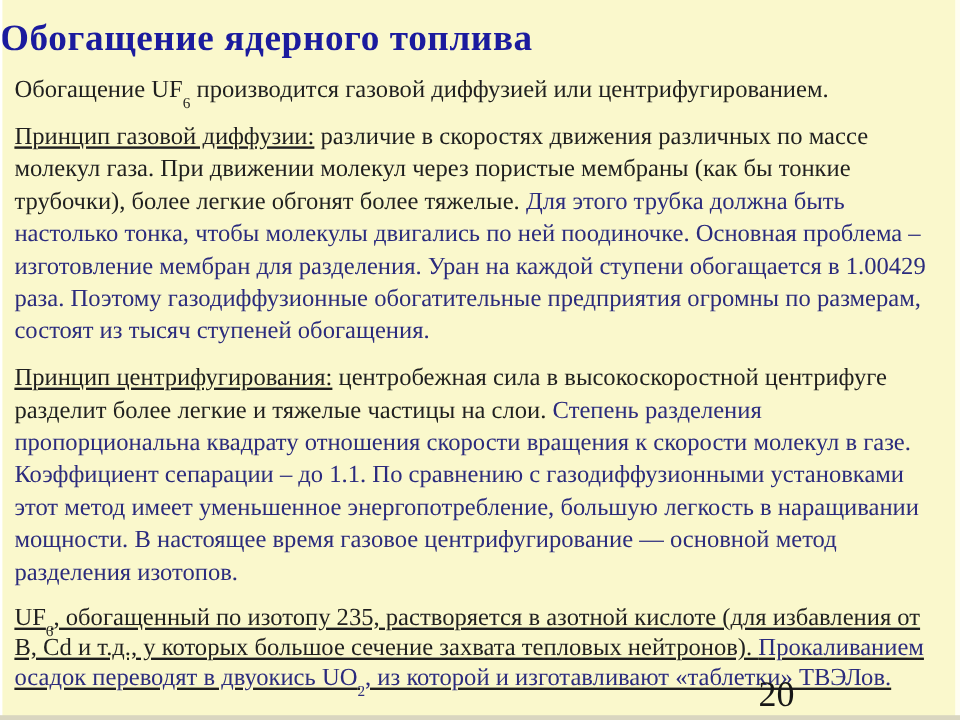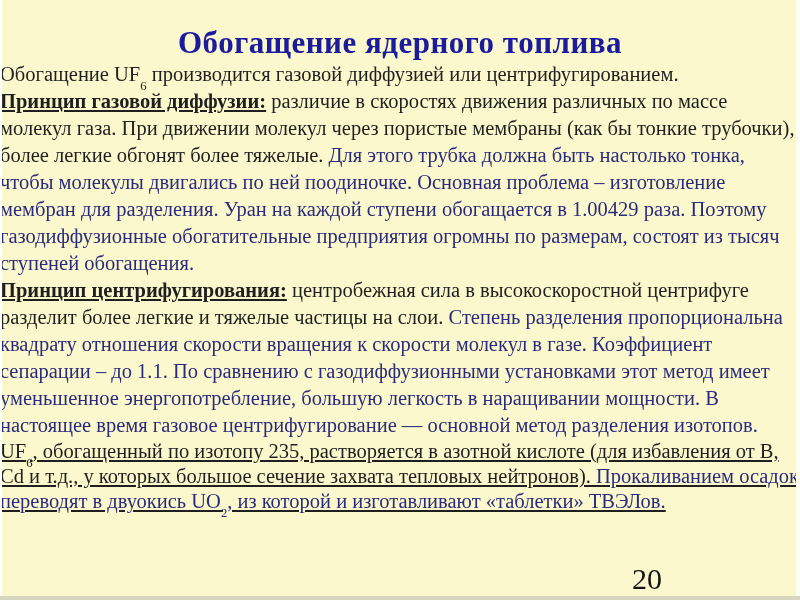--- a/index.html
+++ b/index.html
@@ -13,39 +13,39 @@
     position: absolute; left: 0; top: 0;
     width: 800px; height: 600px;
     background: var(--bg, #FAF8CC);
     box-sizing: border-box;
   }
   .edge-left  { position:absolute; left:0; top:0; width:2px; height:600px; background:#ffffff; }
   .edge-right { position:absolute; right:0; top:0; width:4px; height:600px; background:#fffef2; }
   .edge-bottom{ position:absolute; left:0; bottom:0; width:800px; height:4px; background:#d9d6c0; }
 
   .title {
-    margin: 0; padding-top: 25px;
-    text-align: center;
+    margin: 0; padding-top: 14px;
+    text-align: left;
     font-size: 31px; font-weight: bold;
     color: var(--title, #1B1B9E);
     letter-spacing: 0.5px;
   }
   .bodytext {
     margin: 0 14px 0 8px;
     font-size: 20.5px;
     line-height: 27px;
     color: var(--ink, #1F1F1F);
   }
-  p.para { margin: 0; }
+  p.para { margin: 12px; }
   .intro   { margin-top: 11px; }
   .p-diff  { margin-top: 12px; }
   .p-cent  { margin-top: 13px; }
   .p-uf6   { margin-top: 10px; line-height: 25px; text-decoration: underline; }
   .head {
-    font-weight: bold;
+    font-weight: normal;
     text-decoration: underline;
     color: var(--ink, #1F1F1F);
   }
   .navy { color: var(--accent, #2B2B7D); }
   .blk  { color: var(--ink, #1F1F1F); }
   sub.chem {
     font-size: 0.62em;
     position: relative; top: 0.28em;
     line-height: 0;
   }

